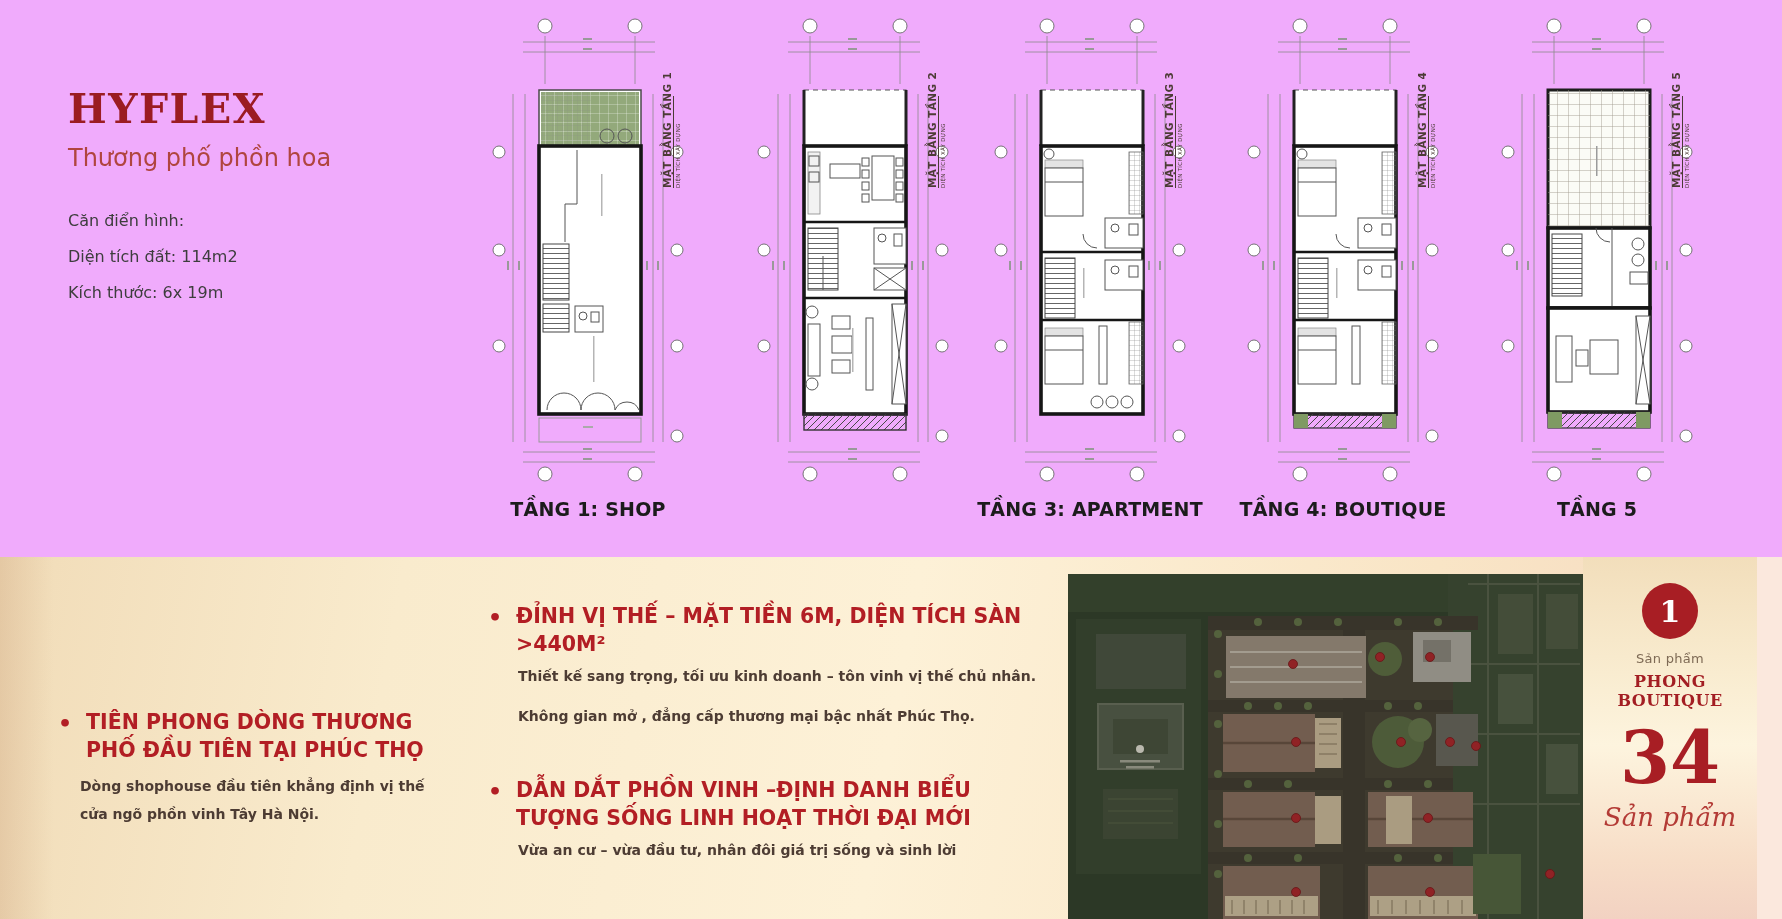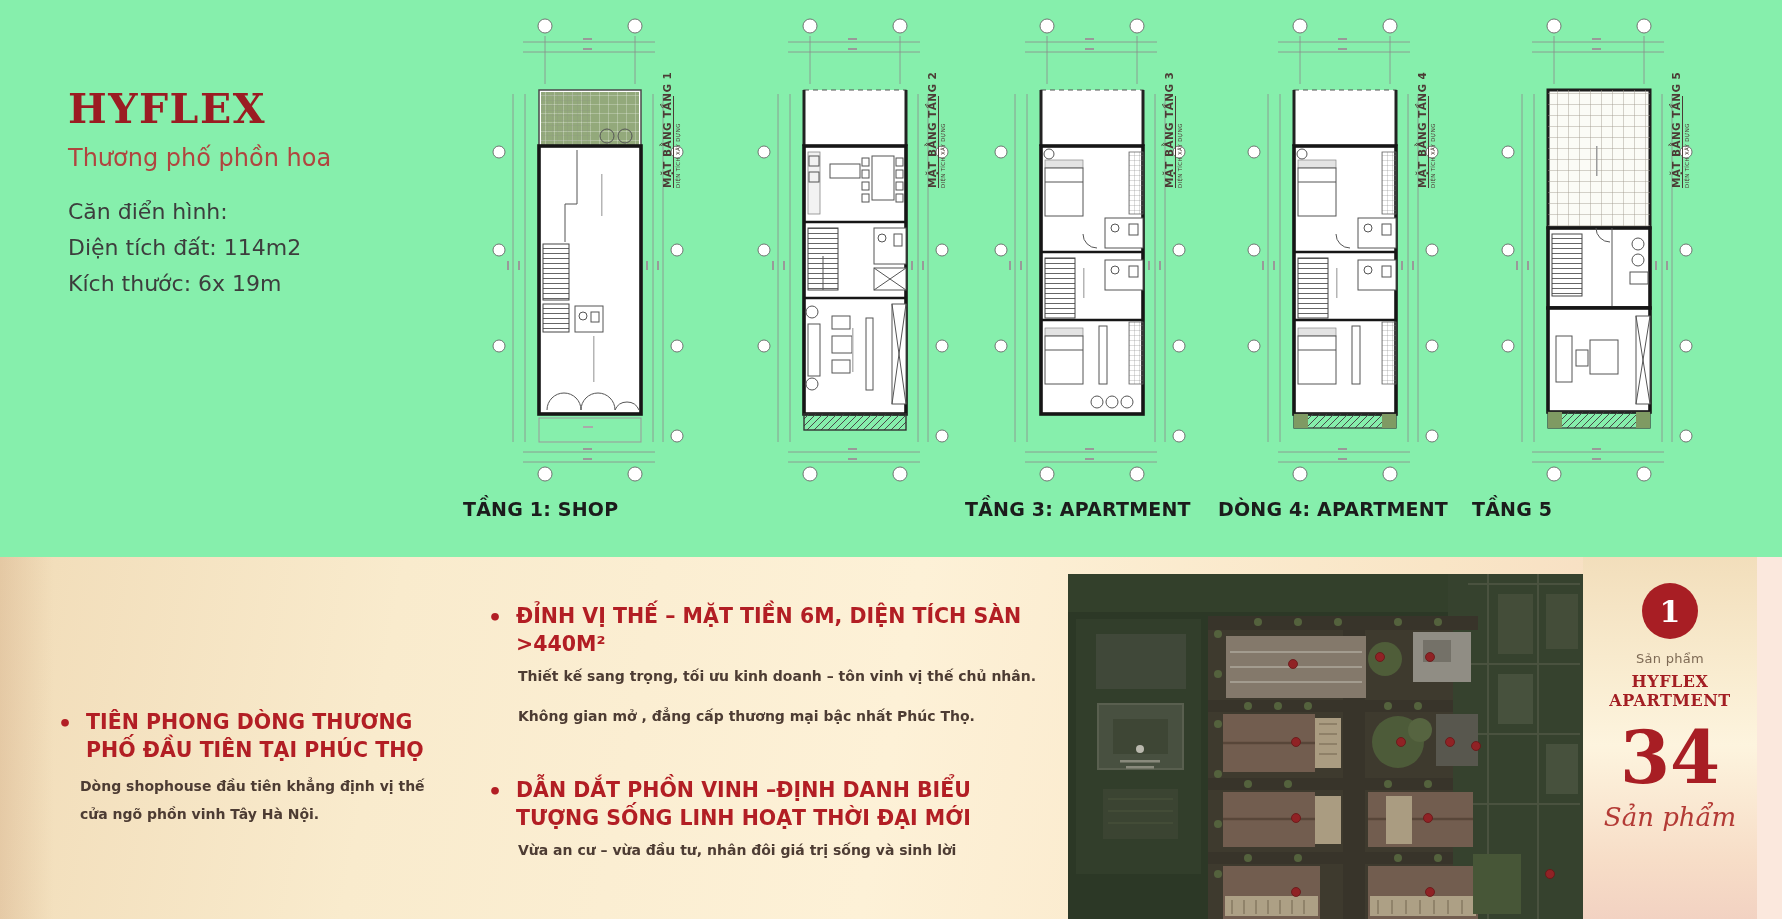--- a/index.html
+++ b/index.html
@@ -1,33 +1,33 @@
 <!DOCTYPE html>
 <html><head>
 <meta charset="utf-8">
 <style>
   * { margin:0; padding:0; box-sizing:border-box; }
   html,body { background:#e8e8e8; }
   .page {
-    position:relative; width:1782px; height:919px; background:#86efac;
+    position:relative; width:1782px; height:919px; background:#f0abfc;
     overflow:hidden; font-family:"DejaVu Sans","Liberation Sans",sans-serif;text-decoration:underline;
   }
   
   .brand { position:absolute; left:68px; top:84px; width:360px; }
   .brand-title {
     font-family:"DejaVu Serif","Liberation Serif",serif;
     font-weight:bold; font-size:41px; line-height:1.22; color:#9B1C22; letter-spacing:1.5px;
   }
   .brand-sub { margin-top:10px; font-size:24px; color:#B0453F; font-weight:500; }
-  .specs { margin-top:22px; font-size:22px; line-height:36px; color:#3D3D3D; }
+  .specs { margin-top:31px; font-size:16px; line-height:36px; color:#3D3D3D; }
   
   .plan-col { position:absolute; top:6px; width:210px; height:540px; }
   .plan-svg { width:210px; height:480px; display:block; }
   .plan-caption {
-    position:absolute; top:492px; left:-20px; width:250px; text-align:left;
+    position:absolute; top:492px; left:-20px; width:250px; text-align:center;
     font-size:19px; font-weight:bold; color:#1C1C1C; line-height:1.25; letter-spacing:.2px;
   }
   .plan-tag {
     position:absolute; top:88px; right:-62px; width:168px;
     transform:rotate(-90deg); transform-origin:center;
   }
   .pt-main { font-size:10.5px; font-weight:bold; color:#4C3B35; letter-spacing:.4px; white-space:nowrap; }
   .pt-sub { font-size:5.5px; color:#4C3B35; border-top:.8px solid #4C3B35; width:92px; padding-top:1px; letter-spacing:.3px; white-space:nowrap; }
   
   .band {
@@ -379,21 +379,21 @@
         <rect x="35" y="255" width="2" height="9" fill="#999"></rect>
         <rect x="163" y="255" width="2" height="9" fill="#999"></rect>
         <rect x="174" y="255" width="2" height="9" fill="#999"></rect>
         <rect x="100" y="442" width="9" height="2" fill="#999"></rect>
         <rect x="100" y="452" width="9" height="2" fill="#999"></rect>
       </svg>
     <div class="plan-tag">
       <div class="pt-main">MẶT BẰNG TẦNG 4</div>
       <div class="pt-sub">DIỆN TÍCH XÂY DỰNG</div>
     </div>
-    <div class="plan-caption">DÒNG 4: APARTMENT</div>
+    <div class="plan-caption">TẦNG 4: BOUTIQUE</div>
   </div>
 
   <div class="plan-col" style="left:1492px">
     <svg class="plan-svg" viewBox="0 0 210 480">
       <rect x="56" y="84" width="102" height="138" fill="#fbfbf6" stroke="#1d1d1d" stroke-width="3"></rect>
       <rect x="56" y="84" width="102" height="138" fill="url(#grid10)"></rect>
       <rect x="104" y="140" width="1.5" height="30" fill="#9b9b9b"></rect>
       <rect x="56" y="222" width="102" height="80" class="w4"></rect>
       <rect x="60" y="228" width="30" height="62" fill="url(#stairH)" stroke="#444" stroke-width="1"></rect>
       <line x1="120" y1="222" x2="120" y2="302" class="ln"></line>
@@ -603,20 +603,20 @@
         </g>
         <rect width="515" height="345" fill="#151a10" opacity="0.22"></rect>
       </svg>
     </div>
 
     <div class="panel">
       <div class="badge">
         <span>1</span>
       </div>
       <div class="panel-label">Sản phẩm</div>
-      <div class="panel-name">HYFLEX APARTMENT</div>
+      <div class="panel-name">PHONG BOUTIQUE</div>
       <div class="panel-count">34</div>
       <div class="panel-count-label">Sản phẩm</div>
     </div>
     <div class="panel-strip"></div>
   </div>
 
 </div>
 
 </body></html>

